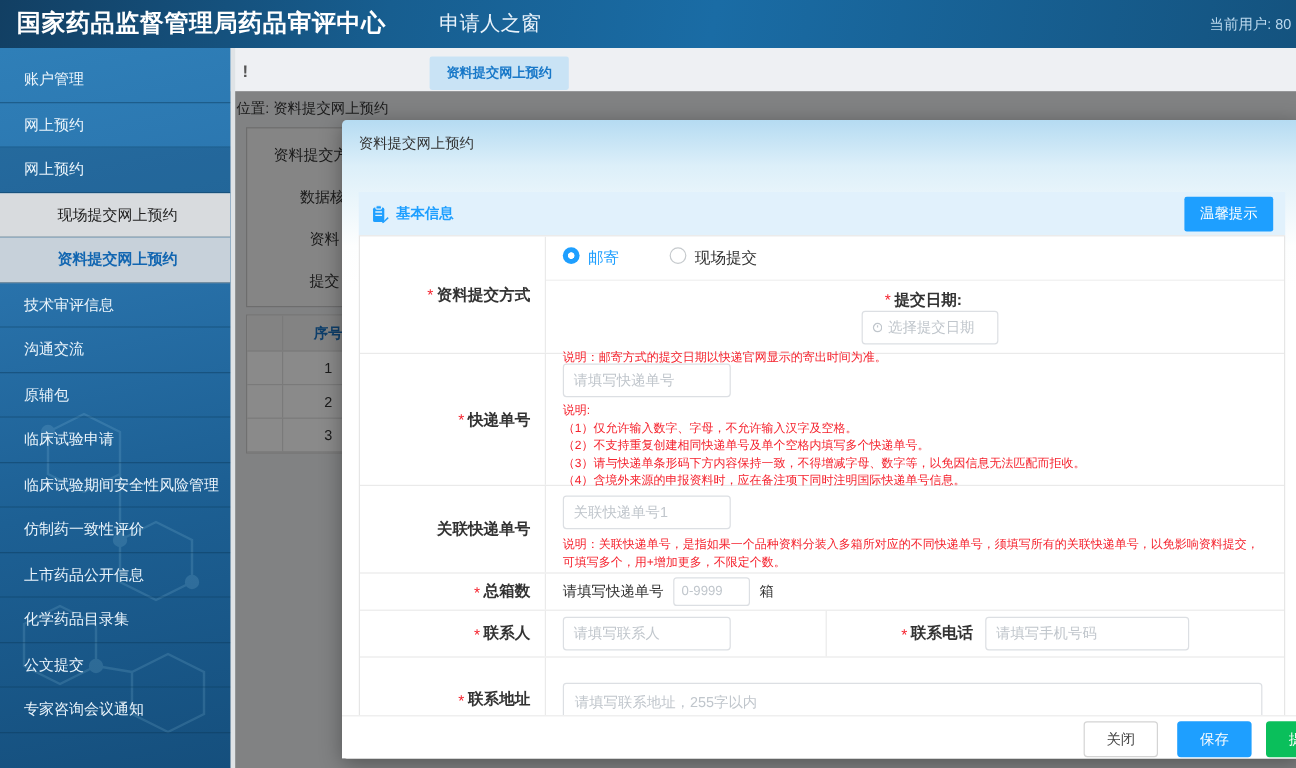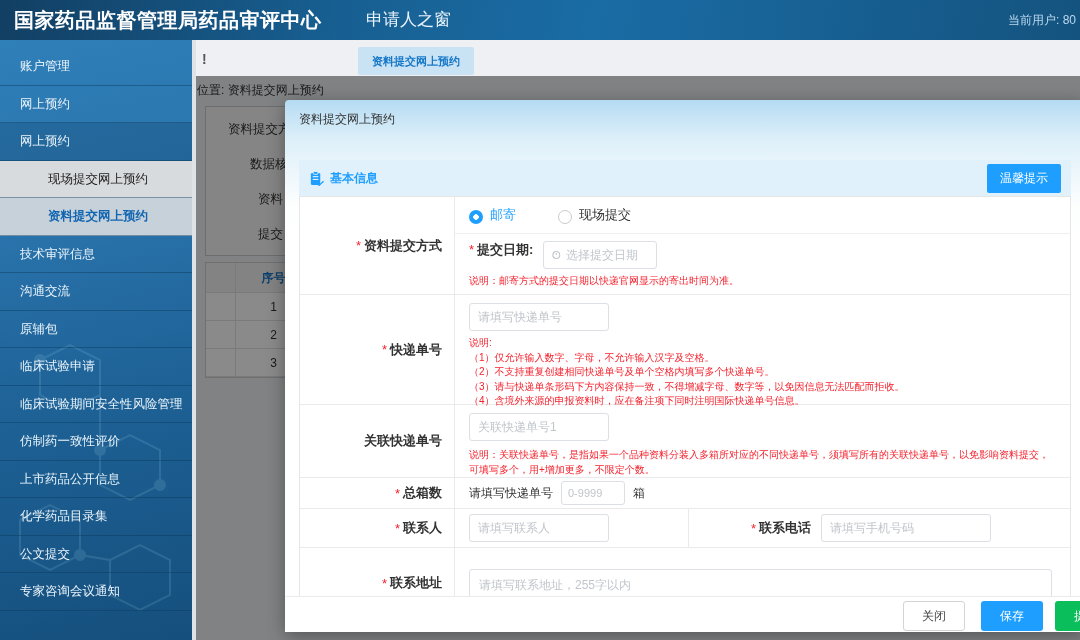--- a/index.html
+++ b/index.html
@@ -62,28 +62,28 @@
   .f-row { display:flex; border-bottom:1px solid #eaeaea; }
   .cell-label { width:155px; border-right:1px solid #eaeaea; display:flex; align-items:center;
     justify-content:flex-end; padding-right:12px; font-size:13px; font-weight:bold; color:#333; }
   .cell-content { flex:1; min-width:0; }
   .req { color:#f5222d; margin-right:3px; font-weight:normal; }
 
   .r1 { height:98px; } .r2 { height:110px; } .r3 { height:73px; }
   .r4 { height:31px; } .r5 { height:39px; } .r6 { height:70px; border-bottom:none; }
 
   .radio-line { height:37px; border-bottom:1px solid #efefef; display:flex; align-items:center; padding-left:14px; }
-  .radio { display:flex; align-items:flex-end; margin-right:42px; cursor:pointer; }
+  .radio { display:flex; align-items:flex-start; margin-right:42px; cursor:pointer; }
   .rdot { width:14px; height:14px; border-radius:50%; margin-right:7px; }
   .rdot.on { background:radial-gradient(circle,#ffffff 0 2.5px,#1E9FFF 3px); }
   .rdot.off { background:#fff; border:1px solid #c6cacd; }
   .radio .rlbl { font-size:13px; color:#333; }
   .radio.sel .rlbl { color:#1E9FFF; }
 
-  .date-line { display:flex; align-items:flex-start; padding-left:14px; margin-top:7px; }
+  .date-line { display:flex; align-items:center; padding-left:14px; margin-top:7px;flex-direction:column; }
   .date-lbl { font-size:13px; font-weight:bold; color:#333; }
   .input-wrap { display:flex; align-items:center; height:28px; border:1px solid #dcdfe3; border-radius:3px; background:#fff; padding:0 8px; margin-left:10px; width:114px; }
   .input-wrap input { border:none; outline:none; width:100%; font-size:12px; color:#333; margin-left:5px; }
   input::placeholder, textarea::placeholder { color:#c0c6cc; }
   .txt-input { height:28px; width:140px; border:1px solid #dcdfe3; border-radius:3px; padding:0 8px; font-size:12px; color:#333; outline:none; }
   .note { color:#f5222d; font-size:10px; line-height:15px; padding-left:14px; margin-top:6px; }
   .note.tight { margin-top:4px; }
   .pad { padding:8px 14px 0 14px; }
   .note-block { padding-left:14px; margin-top:5px; }
   .note-block div { color:#f5222d; font-size:10px; line-height:14.5px; }

